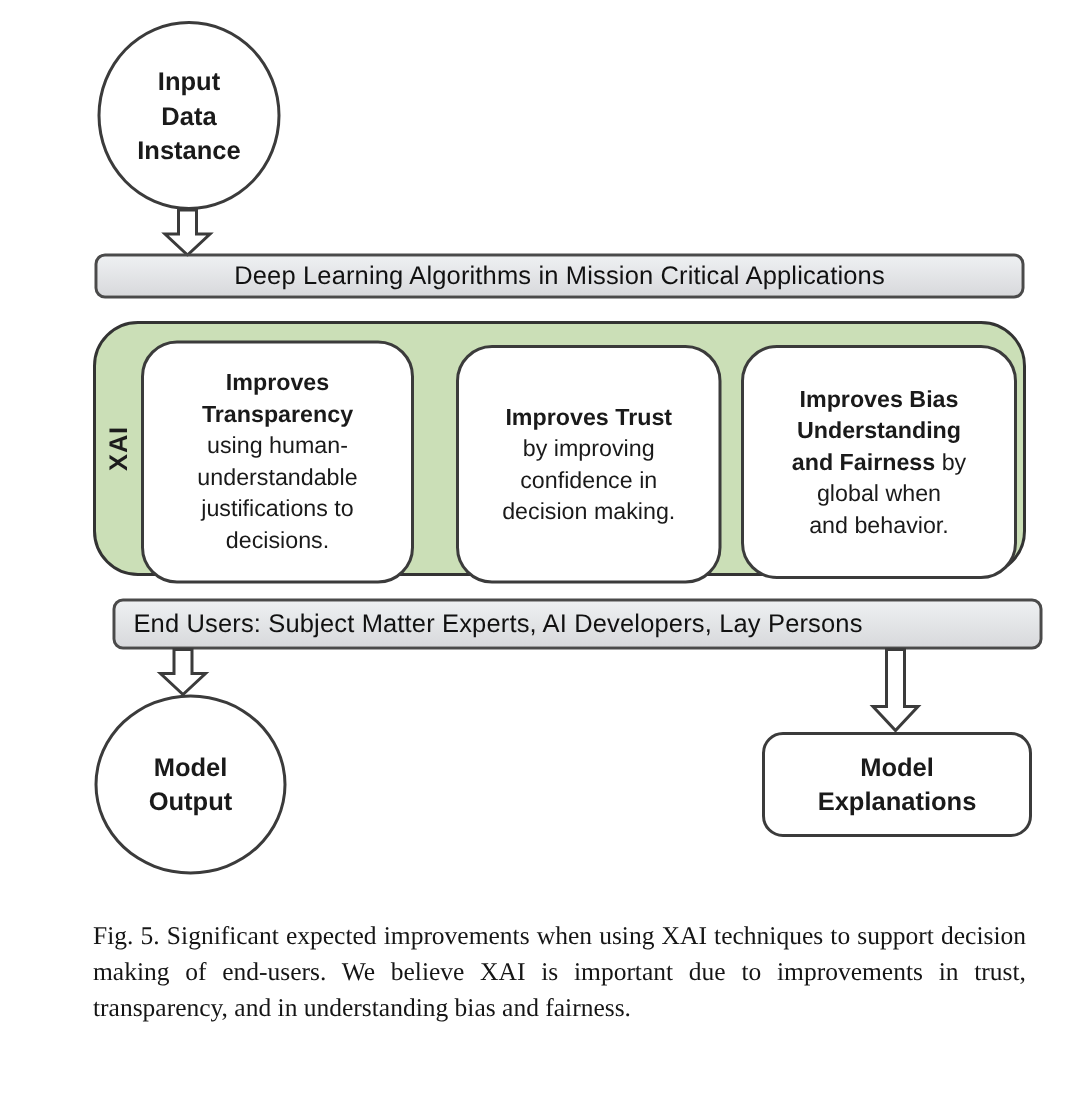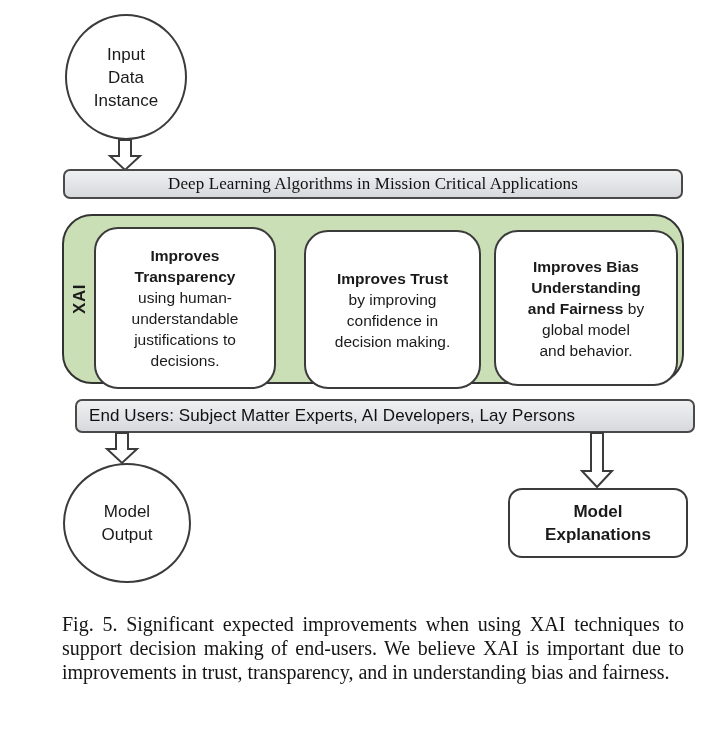--- a/index.html
+++ b/index.html
@@ -20,21 +20,21 @@
 
   
   .circle {
     border: 2px solid #3b3b3b;
     border-radius: 50%;
     background: #ffffff;
     display: flex;
     align-items: center;
     justify-content: center;
     text-align: center;
-    font-weight: 400;
+    font-weight: 700;
     font-size: 17px;
     line-height: 23px;
     white-space: pre-line;
   }
   .circle.input  { left: 65px;  top: 14px;  width: 122px; height: 126px; }
   .circle.output { left: 63px;  top: 463px; width: 128px; height: 120px; }
 
   
   .bar {
     left: 63px;
@@ -42,21 +42,21 @@
     border: 2px solid #4a4a4a;
     border-radius: 7px;
     background: linear-gradient(#eef0f2, #d8d9dc);
     display: flex;
     align-items: center;
     justify-content: center;
     font-size: 17px;
     letter-spacing: 0.1px;
     color: #111111;
   }
-  .bar.bar1 { top: 169px; height: 30px; font-family: Liberation Serif, serif; }
+  .bar.bar1 { top: 169px; height: 30px; }
   .bar.bar2 { top: 399px; height: 34px; padding-right: 106px; margin-left: 12px; }
 
   
   .xai-group {
     left: 62px;
     top: 214px;
     width: 622px;
     height: 170px;
     background: #cbdfb7;
     border: 2px solid #333333;
@@ -126,21 +126,21 @@
   .arrow.a2 { left: 100px; top: 432px; }
   .arrow.a3 { left: 574px; top: 432px; }
 
   
   .caption {
     left: 62px;
     top: 612px;
     width: 622px;
     margin: 0;
     font-family: "Liberation Serif", "DejaVu Serif", serif;
-    font-size: 20px;
+    font-size: 17px;
     line-height: 24px;
     text-align: justify;
     color: #151515;
   }
 </style>
 </head>
 <body>
 
 <div class="canvas">
 
@@ -174,21 +174,21 @@
 using human-
 understandable
 justifications to
 decisions.</span></div>
       </div>
 
     <div class="xai-box b3">
         <div class="txt"><b>Improves Bias
 Understanding
 and Fairness</b><span> by
-global model
+global when
 and behavior.</span></div>
       </div>
   </div>
 
   <div class="abs bar bar2">
       <span>End Users: Subject Matter Experts, AI Developers, Lay Persons</span>
     </div>
 
   <svg class="abs arrow a2" width="44" height="33" viewBox="0 0 44 33">
     <polygon points="16,1 28,1 28,17 37,17 22,31 7,17 16,17"></polygon>

